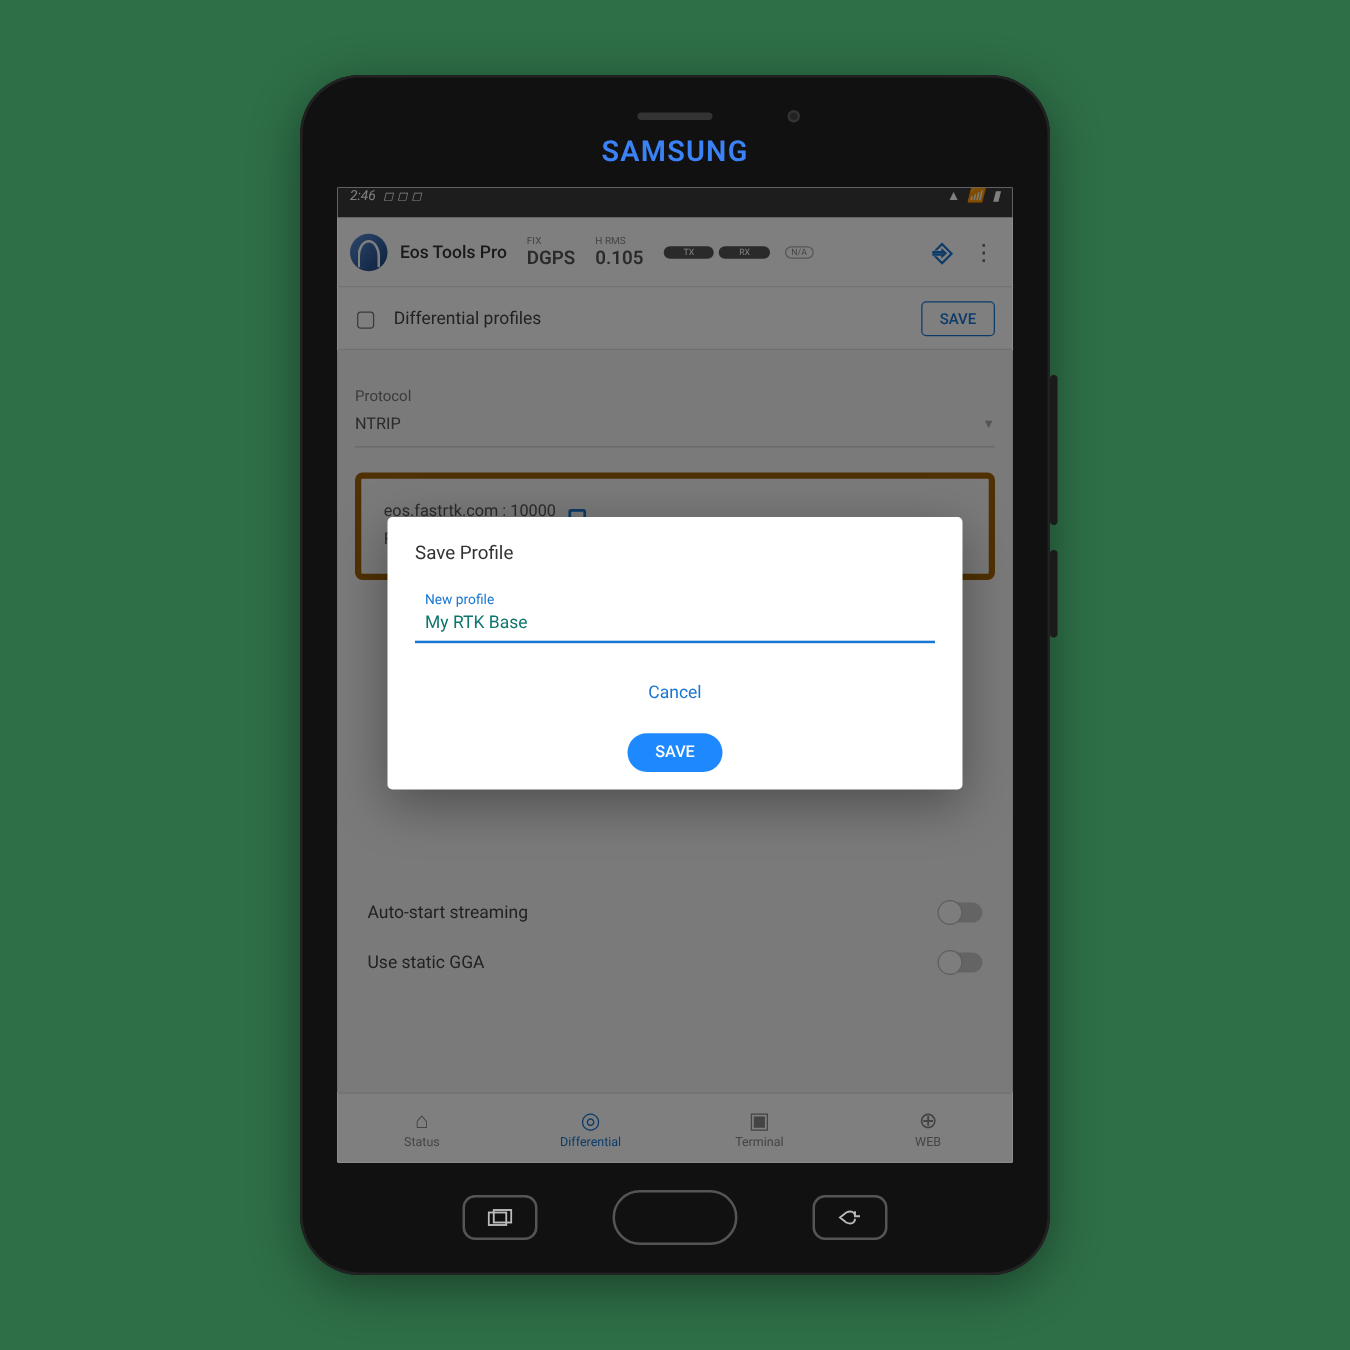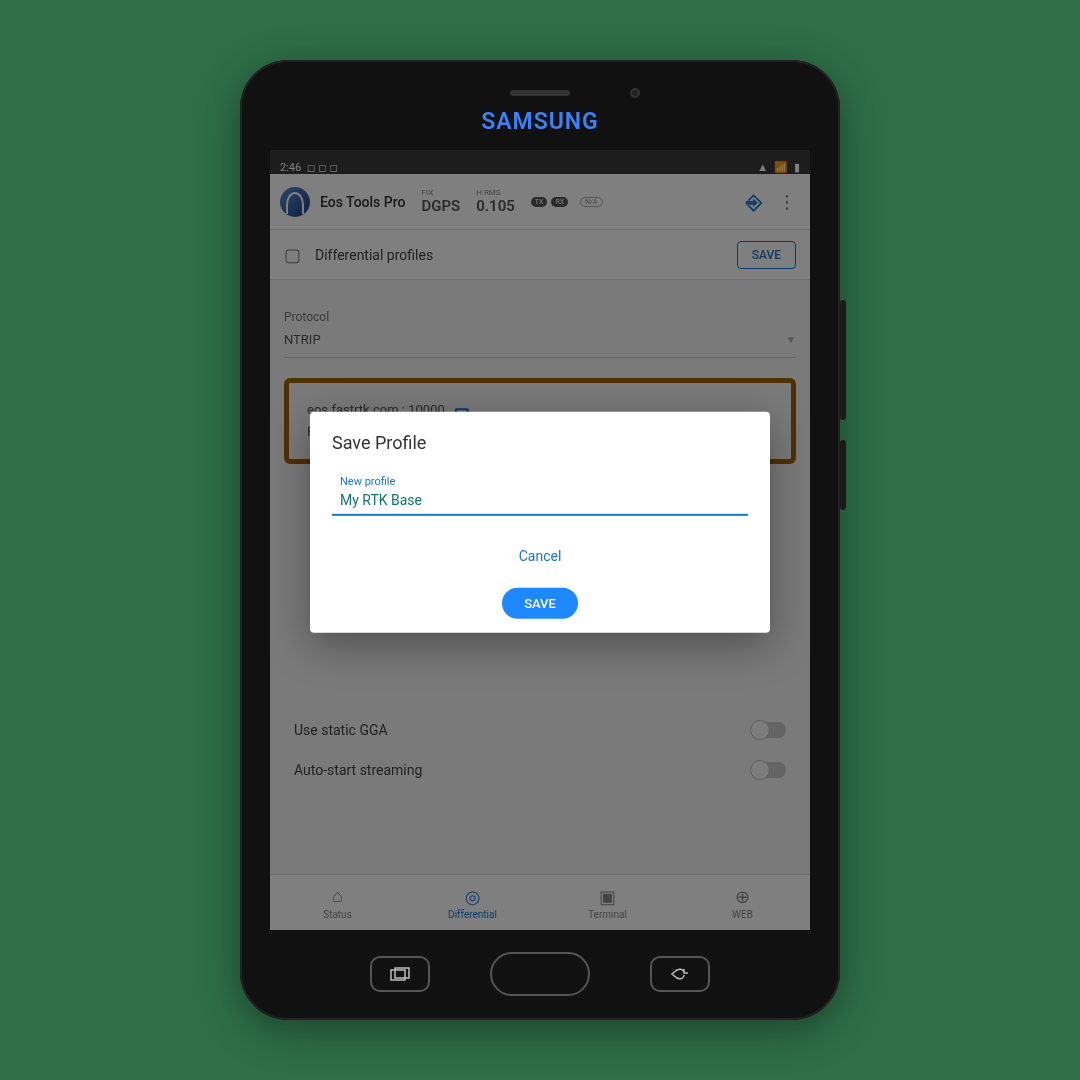--- a/index.html
+++ b/index.html
@@ -51,40 +51,40 @@
     position: relative; overflow: hidden;
   }
   
   .scrim {
     position: absolute; inset: 0; background: rgba(0,0,0,.5);
   }
 
   
   .statusbar {
     height: 24px; background: #3a3a3a; color: #fff;
-    display: flex; align-items: flex-end; justify-content: space-between;
-    padding: 0 10px; font-size: 11px;
+    display: flex; align-items: flex-start; justify-content: space-between;
+    padding: 0 10px; font-size: 11px; font-style: italic;
   }
   .statusbar .right { display: flex; gap: 6px; align-items: center; }
   .status-icons span { font-size: 10px; margin-left: 3px; }
 
   
   .app-header {
     height: 56px; background: #ffffff; border-bottom: 1px solid #ddd;
     display: flex; align-items: center; padding: 0 10px; gap: 10px;
   }
   .app-logo {
     width: 30px; height: 30px; border-radius: 50%; background: linear-gradient(135deg,#5a8fd6,#1a3f7a);
     position: relative;
   }
   .app-logo::after{content:"";position:absolute;left:6px;top:5px;width:14px;height:20px;border:2px solid #fff;border-radius:50% 50% 0 0/60% 60% 0 0;border-bottom:none;}
   .app-title { font-size: 14px; font-weight: 500; color: #333; }
   .hdr-stat { display: flex; flex-direction: column; font-size: 8px; color: #888; line-height: 1.1; margin-left: 6px; }
   .hdr-stat b { font-size: 15px; color: #555; font-weight: 600; }
-  .pill { background:#555;color:#fff;font-size:7px;padding:1px 4px;border-radius:6px; }
+  .pill { background:#555;color:#fff;font-size:7px;padding:1px 16px;border-radius:6px; }
   .pill-outline { border:1px solid #aaa;color:#888;font-size:7px;padding:0 4px;border-radius:6px; }
   .bt-icon { color:#1976d2; font-size:20px; font-weight:bold; margin-left:auto; }
   .menu-dots { color:#666; font-size:18px; margin-left:6px; margin-right:4px; }
 
   
   .section-bar {
     height: 50px; background: #ffffff; border-bottom: 1px solid #e0e0e0;
     display:flex; align-items:center; padding:0 14px; gap:14px;
   }
   .section-title { font-size:14px; color:#444; }
@@ -132,21 +132,21 @@
   .nav-item.active{ color:#1976d2; }
   .nav-icon{ font-size:18px; }
 
   
   .dialog{
     position:absolute; left:50%; top:50%; transform:translate(-50%,-58%);
     width:460px; background:#fff; border-radius:4px;
     box-shadow:0 12px 40px rgba(0,0,0,.35);
     padding:20px 22px 14px;
   }
-  .dialog-title{ font-size:18px; color:#333; margin-bottom:22px; }
+  .dialog-title{ font-size:15px; color:#333; margin-bottom:22px; }
   .tf-label{ font-size:11px; color:#1976d2; margin-left:8px; }
   .tf-input{
     width:100%; border:none; border-bottom:2px solid #1976d2;
     font-size:14px; padding:4px 8px 6px; outline:none; color:#0f766e;
   }
   .dialog-actions{
     display:flex; justify-content:flex-end; gap:18px; margin-top:26px; align-items:center;flex-direction:column;
   }
   .btn-flat{ background:none;border:none;color:#1976d2;font-size:14px;padding:6px 8px;}
   .btn-raised{
@@ -220,25 +220,25 @@
           <svg width="26" height="26" viewBox="0 0 24 24" fill="none" stroke="#1976d2" stroke-width="2">
               <rect x="10" y="3" width="11" height="18" rx="1"></rect>
               <path d="M3 12h10M9 8l4 4-4 4"></path>
             </svg>
         </span>
       </div>
     </div>
 
     <div style="position:absolute;left:0;right:0;top:560px">
       <div class="toggle-row">
+        <span>Auto-start streaming</span>
+        <div class="toggle"></div>
+      </div>
+      <div class="toggle-row">
         <span>Use static GGA</span>
-        <div class="toggle"></div>
-      </div>
-      <div class="toggle-row">
-        <span>Auto-start streaming</span>
         <div class="toggle"></div>
       </div>
     </div>
 
     <div class="bottom-nav">
       <div class="nav-item">
         <span class="nav-icon">⌂</span>
         <span>Status</span>
       </div>
       <div class="nav-item active">

